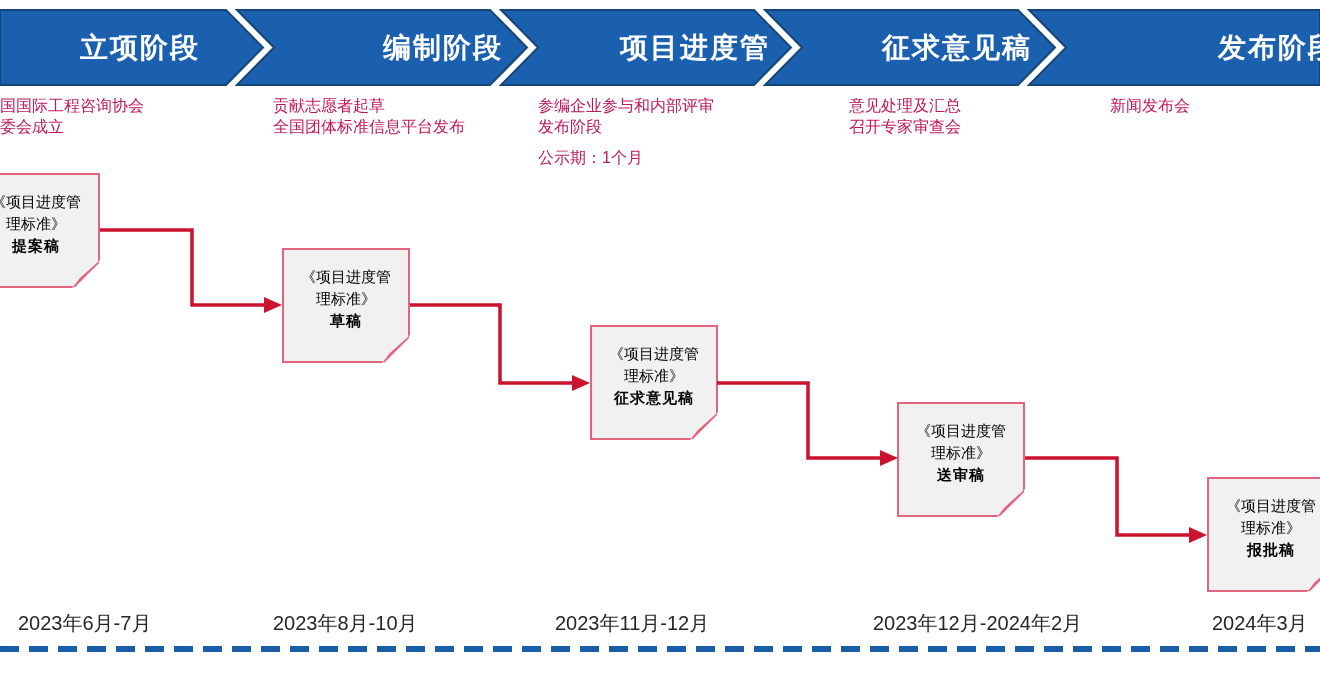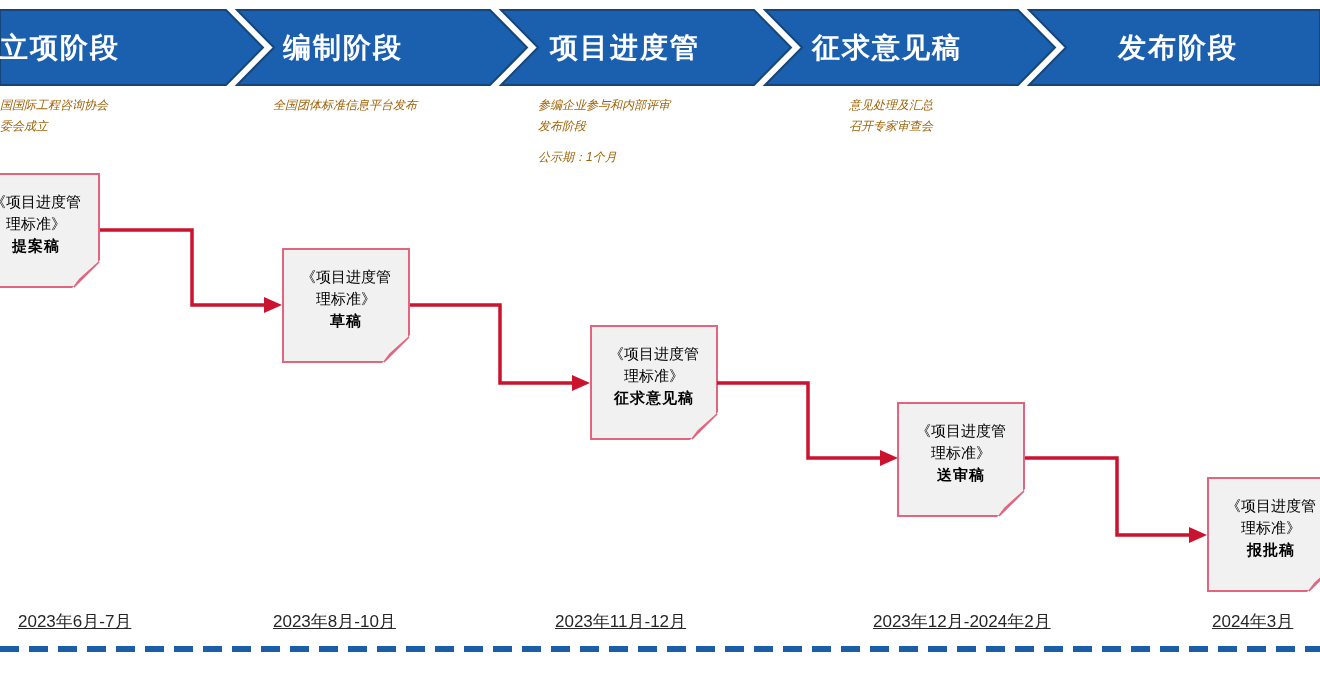--- a/index.html
+++ b/index.html
@@ -5,25 +5,25 @@
   html,body{margin:0;padding:0;}
   body{
     width:1320px;height:687px;position:relative;overflow:hidden;
     background:#ffffff;
     font-family:"Liberation Sans","DejaVu Sans",sans-serif;
   }
   
   .banner-svg{position:absolute;left:0;top:0;width:1320px;height:95px;}
   .stage-label{
     position:absolute;top:10px;height:75px;line-height:75px;
-    text-align:left;color:#ffffff;font-size:28px;font-weight:bold;
+    text-align:right;color:#ffffff;font-size:28px;font-weight:bold;
     letter-spacing:2px;white-space:nowrap;
   }
   
-  .stage-desc{position:absolute;top:95px;color:#a16207;font-size:12px;line-height:21px;white-space:nowrap;font-style:italic;}
+  .stage-desc{position:absolute;top:95px;color:#be185d;font-size:16px;line-height:21px;white-space:nowrap;}
   .desc-line:empty{height:10px;}
   
   .note{
     position:absolute;width:128px;height:115px;box-sizing:border-box;
     background:#f2f1f1;border:2px solid #e2647f;z-index:2;
   }
   .note-text{
     position:absolute;left:0;right:0;top:16px;text-align:center;
     font-family:"DejaVu Serif","Liberation Serif",serif;
     font-size:15px;line-height:22px;color:#000;
@@ -31,21 +31,21 @@
   .note-doc{font-weight:bold;letter-spacing:1px;}
   .note-cut{
     position:absolute;right:-2px;bottom:-2px;width:28px;height:28px;
     background:#ffffff;
     clip-path:polygon(100% 0,100% 100%,0 100%);
   }
   .note-fold-svg{position:absolute;right:-2px;bottom:-2px;width:28px;height:28px;}
   
   .connector-svg{position:absolute;left:0;top:0;width:1320px;height:687px;z-index:5;pointer-events:none;}
   
-  .date-label{position:absolute;top:610px;font-size:17px;color:#262626;white-space:nowrap;text-decoration:underline;}
+  .date-label{position:absolute;top:610px;font-size:20px;color:#262626;white-space:nowrap;}
   .timeline{
     position:absolute;left:0;top:646px;width:1320px;height:6px;
     background:repeating-linear-gradient(to right,#1a5da8 0,#1a5da8 19px,transparent 19px,transparent 29px);
   }
 </style>
 </head>
 <body>
 
 <svg class="banner-svg" viewBox="0 0 1320 95" xmlns="http://www.w3.org/2000/svg">
   <polygon points="0,10 226,10 263,47.5 226,85 0,85" fill="#1B5FAF" stroke="#164678" stroke-width="2"></polygon>
@@ -58,33 +58,35 @@
 <div class="stage-label" style="left:283px;width:220px">编制阶段</div>
 <div class="stage-label" style="left:550px;width:220px">项目进度管</div>
 <div class="stage-label" style="left:812px;width:220px">征求意见稿</div>
 <div class="stage-label" style="left:1118px;width:220px">发布阶段</div>
 
 <div class="stage-desc" style="left:0px">
   <div class="desc-line">国国际工程咨询协会</div>
   <div class="desc-line">委会成立</div>
 </div>
 <div class="stage-desc" style="left:273px">
+  <div class="desc-line">贡献志愿者起草</div>
   <div class="desc-line">全国团体标准信息平台发布</div>
 </div>
 <div class="stage-desc" style="left:538px">
   <div class="desc-line">参编企业参与和内部评审</div>
   <div class="desc-line">发布阶段</div>
   <div class="desc-line"></div>
   <div class="desc-line">公示期：1个月</div>
 </div>
 <div class="stage-desc" style="left:849px">
   <div class="desc-line">意见处理及汇总</div>
   <div class="desc-line">召开专家审查会</div>
 </div>
 <div class="stage-desc" style="left:1110px">
+  <div class="desc-line">新闻发布会</div>
 </div>
 
 <div class="note" style="left:-28px;top:173px">
   <div class="note-text">
     <div>《项目进度管</div>
     <div>理标准》</div>
     <div class="note-doc">提案稿</div>
   </div>
   <div class="note-cut"></div>
   <svg class="note-fold-svg" viewBox="0 0 28 28">

